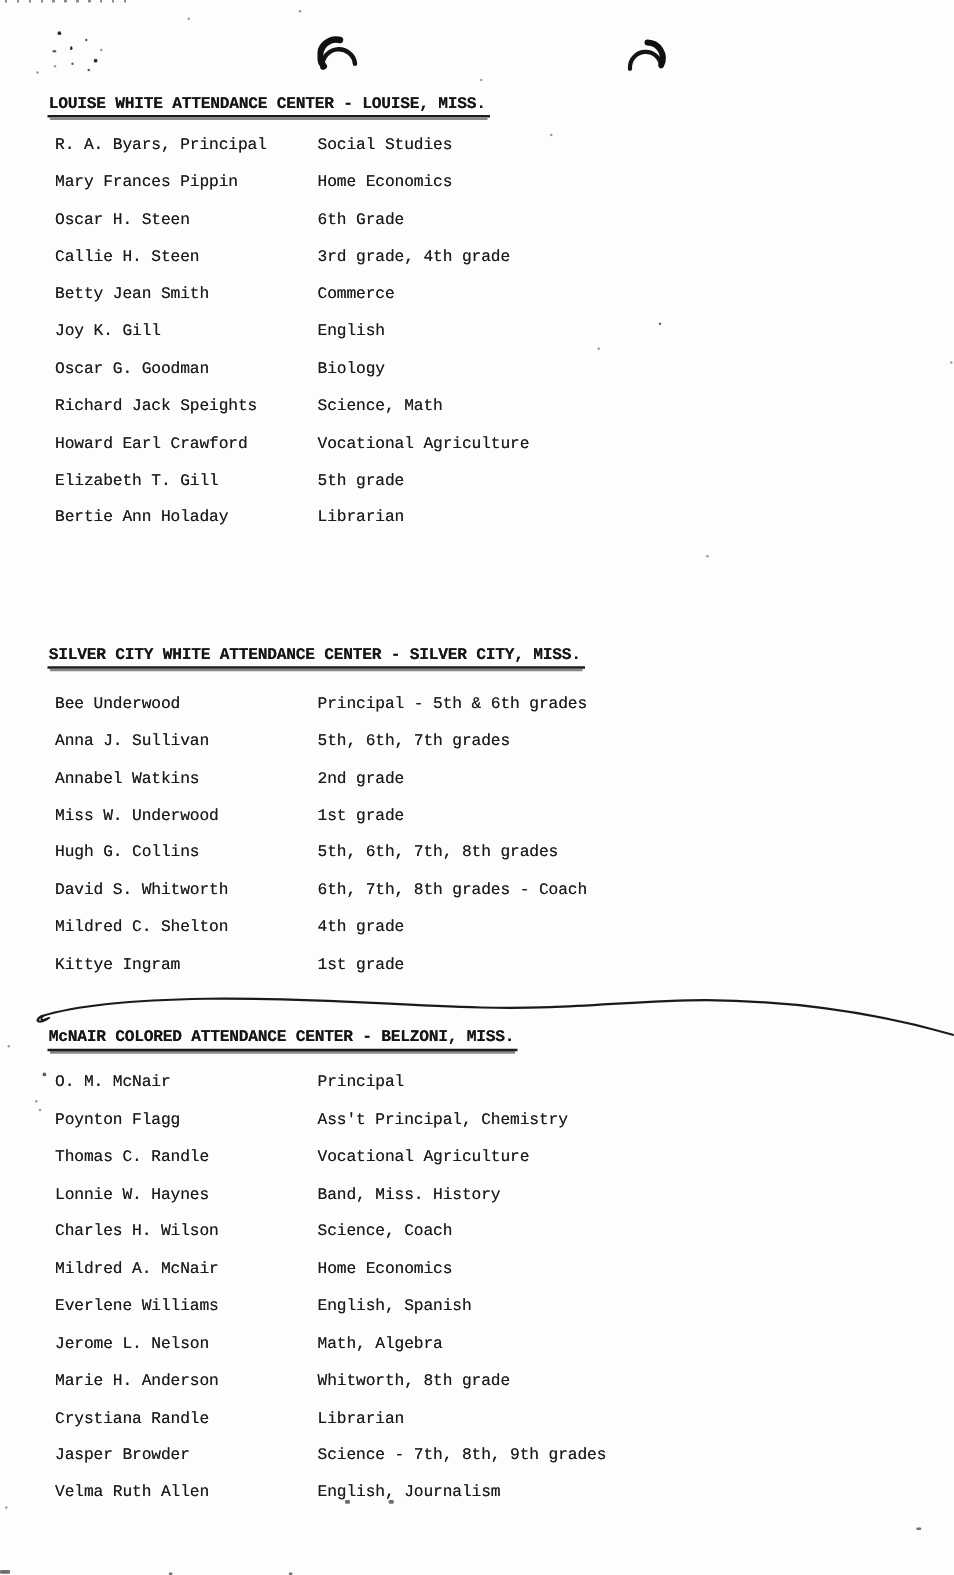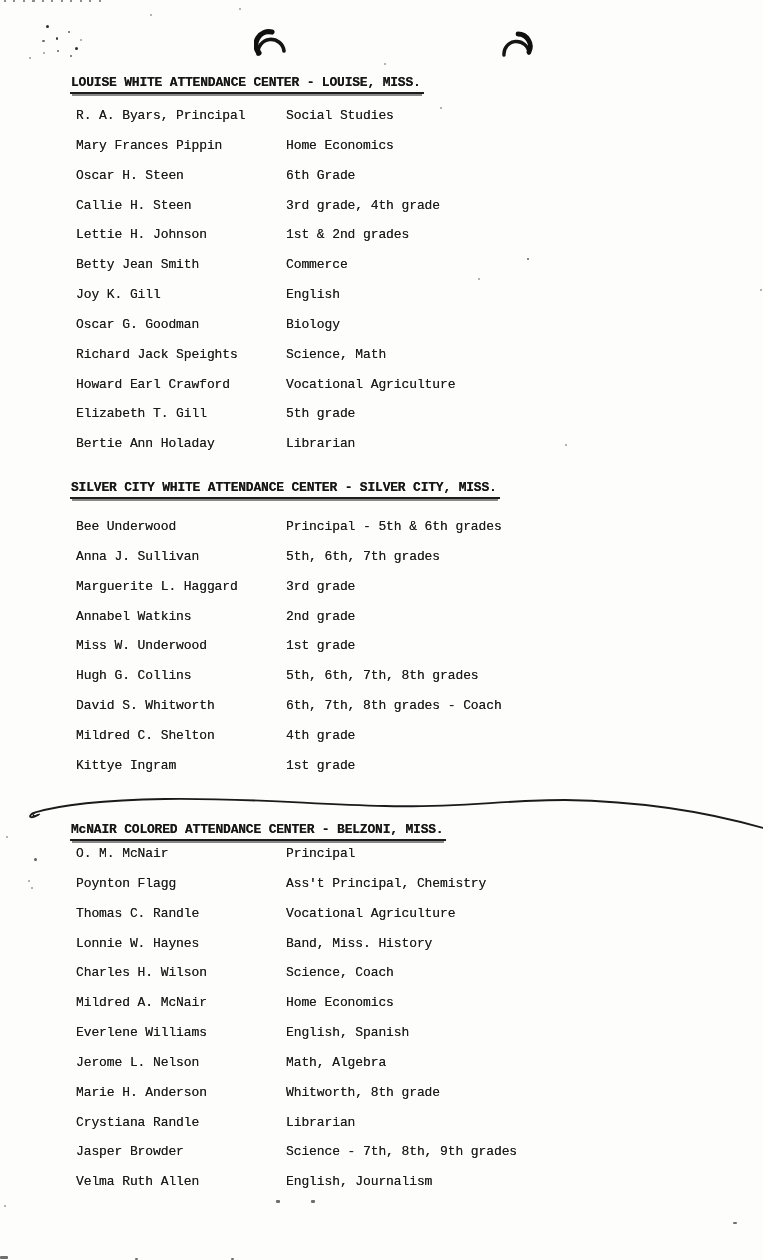--- a/index.html
+++ b/index.html
@@ -8,38 +8,38 @@
     background:#ffffff;
     font-family:"Liberation Mono","DejaVu Sans Mono",monospace;
     position:relative;overflow:hidden;
   }
   .page{
     position:absolute;inset:0;
     background:#fdfdfc;
     color:#1b1b1b;
   }
   
-  .section{position:absolute;left:0;right:0;margin-left:32px;}
+  .section{position:absolute;left:0;right:0;}
   .section-0{top:75px;height:395px;}
-  .section-1{top:480px;height:300px;padding-left:44px;}
+  .section-1{top:516px;height:300px;padding-left:44px;}
   .section-2{top:822px;height:438px;}
   .section-title{
     position:absolute;left:38px;top:0;margin:0;
     font-size:13px;line-height:16px;font-weight:bold;
     letter-spacing:-0.2px;white-space:nowrap;
     color:#161616;
     border-bottom:2px solid #1d1d1d;
     box-shadow:0 4px 0 -2px rgba(40,40,40,.55);
     padding:0 3px 1px 1px;
     text-shadow:0 0 .5px rgba(10,10,10,.75);
   }
   .rows{position:absolute;left:0;right:0;}
   .section-0 .rows{top:33px;}
   .section-1 .rows{top:39px;}
-  .section-2 .rows{top:24px;text-align:right;}
+  .section-2 .rows{top:36px;text-align:right;}
   .row{height:29.85px;position:relative;white-space:nowrap;}
   .row span{
     font-size:13px;line-height:15px;letter-spacing:-0.1px;
     text-shadow:0 0 .5px rgba(20,20,20,.7);
   }
   .name{position:absolute;left:44px;top:0;}
   .assignment{position:absolute;left:254px;top:0;}
   
   .top-dashes{
     position:absolute;left:4px;top:0;width:104px;height:2px;
@@ -127,24 +127,20 @@
   <div class="row">
     <span class="name">Oscar H. Steen</span>
     <span class="assignment">6th Grade</span>
   </div>
 
   <div class="row">
     <span class="name">Callie H. Steen</span>
     <span class="assignment">3rd grade, 4th grade</span>
   </div>
 
-  <div class="row">
-    <span class="name">Lettie H. Johnson</span>
-    <span class="assignment">1st &amp; 2nd grades</span>
-  </div>
 
   <div class="row">
     <span class="name">Betty Jean Smith</span>
     <span class="assignment">Commerce</span>
   </div>
 
   <div class="row">
     <span class="name">Joy K. Gill</span>
     <span class="assignment">English</span>
   </div>
@@ -182,24 +178,20 @@
   <div class="row">
     <span class="name">Bee Underwood</span>
     <span class="assignment">Principal - 5th &amp; 6th grades</span>
   </div>
 
   <div class="row">
     <span class="name">Anna J. Sullivan</span>
     <span class="assignment">5th, 6th, 7th grades</span>
   </div>
 
-  <div class="row">
-    <span class="name">Marguerite L. Haggard</span>
-    <span class="assignment">3rd grade</span>
-  </div>
 
   <div class="row">
     <span class="name">Annabel Watkins</span>
     <span class="assignment">2nd grade</span>
   </div>
 
   <div class="row">
     <span class="name">Miss W. Underwood</span>
     <span class="assignment">1st grade</span>
   </div>

